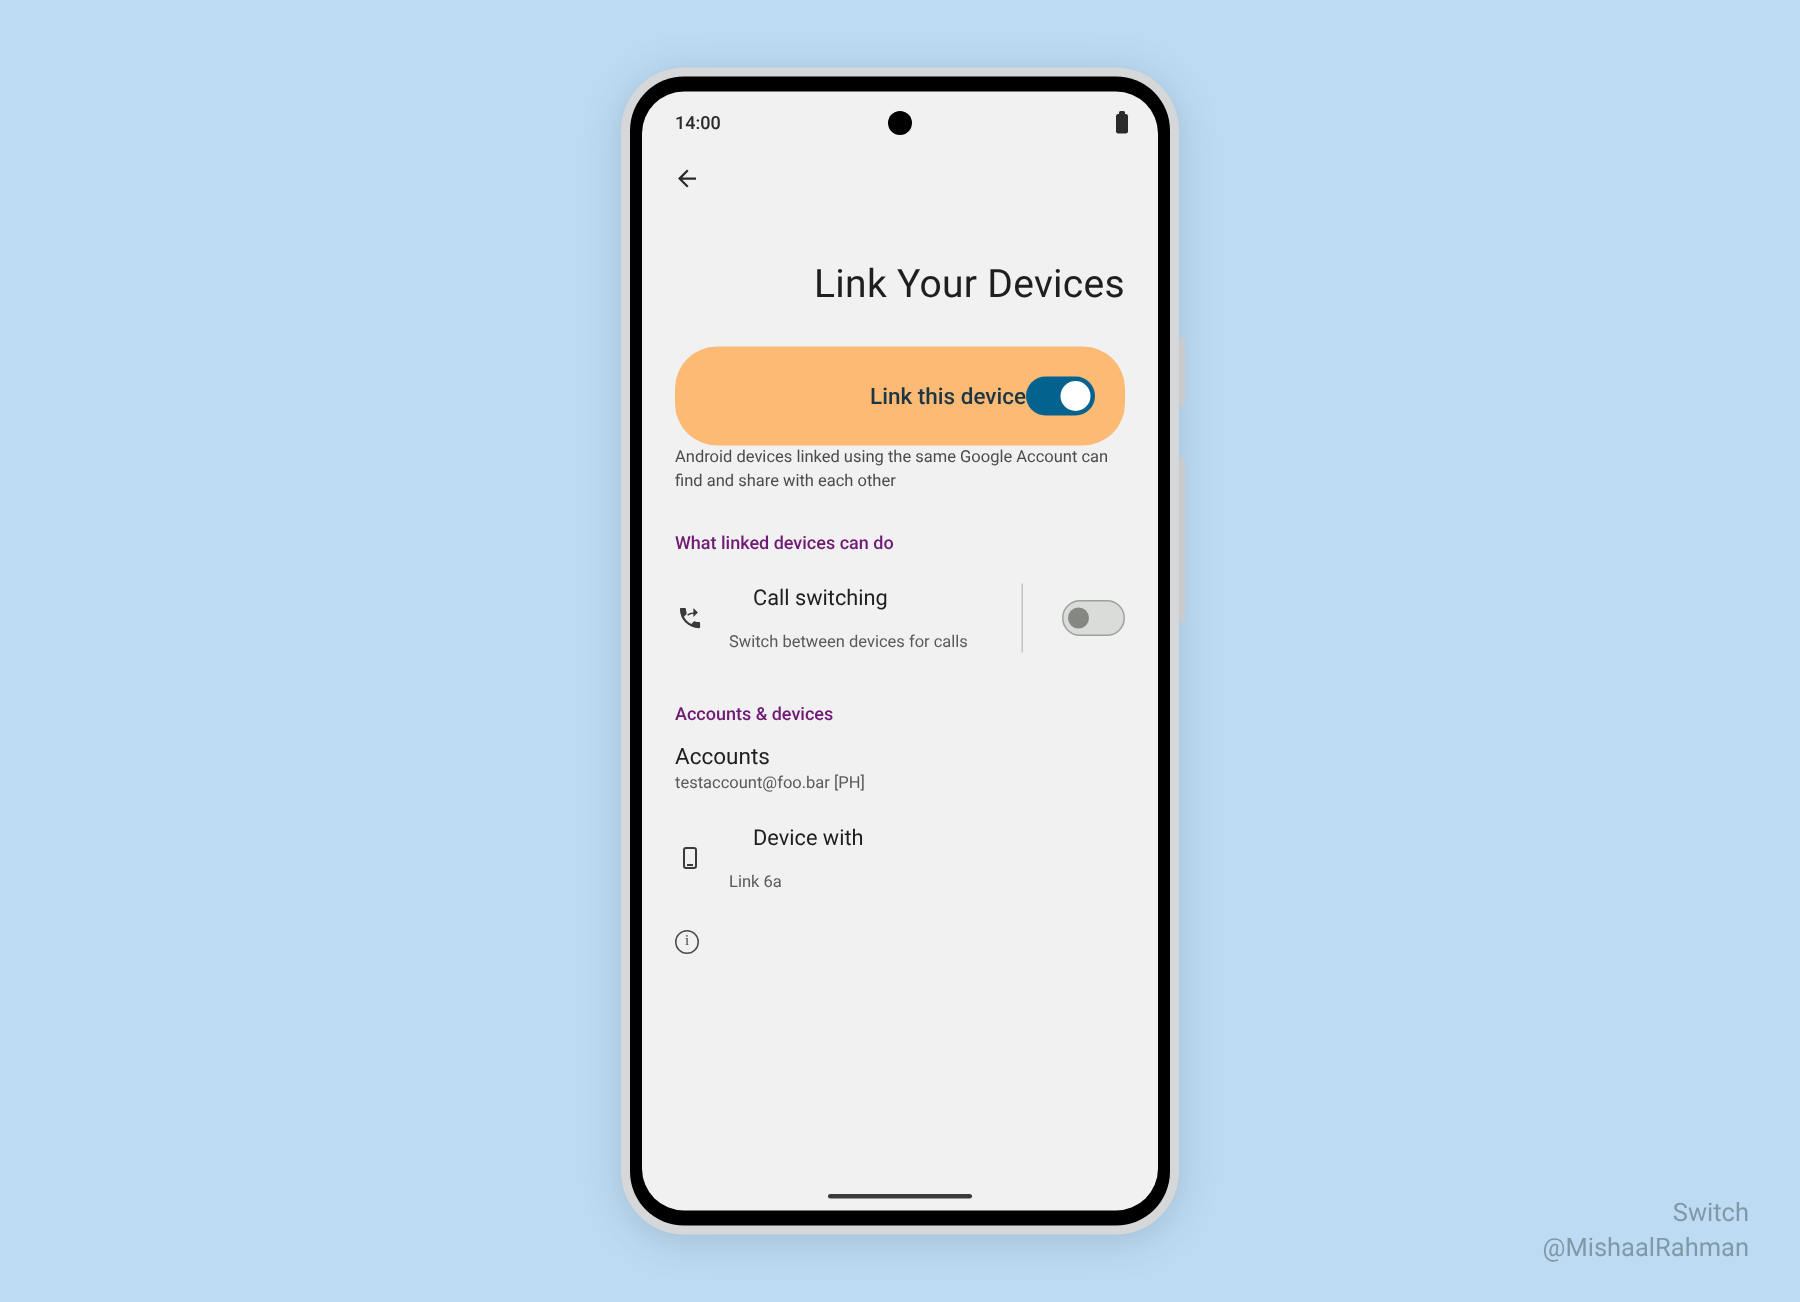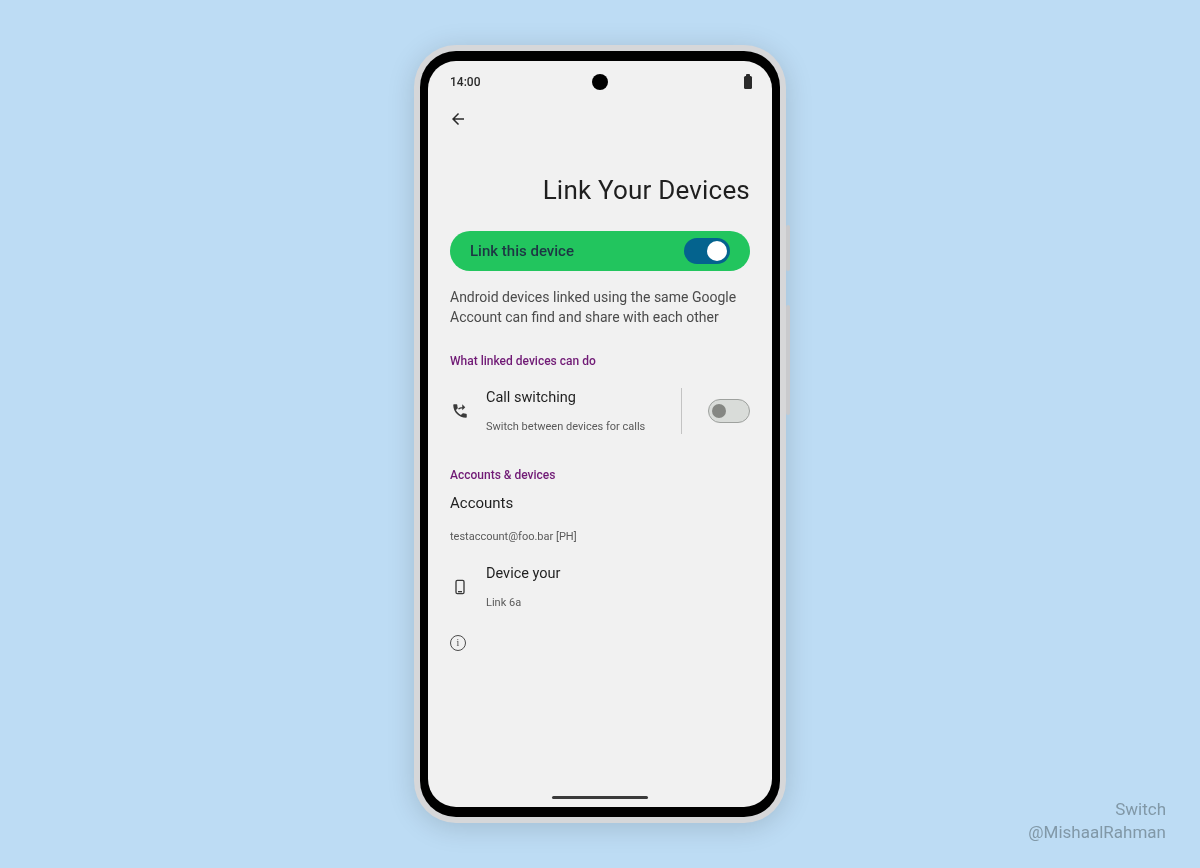--- a/index.html
+++ b/index.html
@@ -80,26 +80,26 @@
   .page-title {
     font-size: 26px;
     font-weight: 400;
     color: #1f1f1f;
     margin-top: 42px;
     margin-bottom: 26px;
     letter-spacing: 0.2px;
     text-align: right;
   }
   .primary-card {
-    background: #22c55e;
+    background: #fdba74;
     border-radius: 28px;
-    padding: 7px 20px;
+    padding: 20px 20px;
     display: flex;
     align-items: center;
-    justify-content: space-between;
+    justify-content: flex-end;
   }
   .primary-label {
     font-size: 15px;
     color: #1d3644;
     font-weight: 500;
   }
   .toggle {
     width: 46px; height: 26px;
     border-radius: 13px;
     position: relative;
@@ -113,24 +113,24 @@
   .toggle.off {
     background: #d9dcd9;
     border: 1.5px solid #9ea19e;
     width: 42px; height: 24px;
   }
   .toggle.off .knob {
     position: absolute; left: 3px; top: 50%; transform: translateY(-50%);
     width: 14px; height: 14px; background: #858783; border-radius: 50%;
   }
   .desc {
-    font-size: 14px;
+    font-size: 11px;
     color: #4b4b4b;
     line-height: 1.45;
-    margin-top: 16px;
+    margin-top: 0;
   }
   .section-header {
     font-size: 12px;
     color: #701a75;
     font-weight: 500;
     margin-top: 26px;
     margin-bottom: 12px;
   }
   .row {
     display: flex;
@@ -138,28 +138,28 @@
     gap: 16px;
     padding: 8px 0;
   }
   .row-icon {
     width: 20px; height: 20px;
     display: flex; align-items: center; justify-content: center;
     color: #3a3a3a;
     flex-shrink: 0;
   }
   .row-body { flex: 1; }
-  .row-title { font-size: 14.5px; color: #1f1f1f; font-weight: 400; }
+  .row-title { font-size: 14.5px; color: #1f1f1f; font-weight: 400; margin-left: 16px; }
   .row-sub { font-size: 11px; color: #5a5a5a; margin-top: 14px; }
   .vdiv {
     width: 1px; height: 46px; background: #c3c3c3;
     margin: 0 10px 0 4px;
   }
   .accounts-title { font-size: 15px; color: #1f1f1f; margin-top: 8px; }
-  .accounts-sub { font-size: 11px; color: #5a5a5a; margin-top: 18px; margin-bottom: 14px; }
+  .accounts-sub { font-size: 11px; color: #5a5a5a; margin-top: 2px; margin-bottom: 14px; }
   .info-icon {
     width: 16px; height: 16px;
     border: 1.6px solid #4b4b4b;
     border-radius: 50%;
     display: flex; align-items: center; justify-content: center;
     font-size: 10px; color:#4b4b4b;
     margin-top: 18px;
     font-family: Georgia, serif;
   }
   .info-text {
@@ -249,21 +249,21 @@
         </div>
 
         <div class="row">
           <div class="row-icon">
             <svg width="16" height="16" viewBox="0 0 24 24">
               <rect x="6" y="2" width="12" height="20" rx="2" fill="none" stroke="#3a3a3a" stroke-width="2"></rect>
               <line x1="9" y1="19" x2="15" y2="19" stroke="#3a3a3a" stroke-width="2"></line>
             </svg>
           </div>
           <div class="row-body">
-            <div class="row-title">Device your</div>
+            <div class="row-title">Device with</div>
             <div class="row-sub">Link 6a</div>
           </div>
         </div>
 
         <div class="info-icon">i</div>
       </div>
 
       <div class="nav-bar"></div>
     </div>
   </div>

